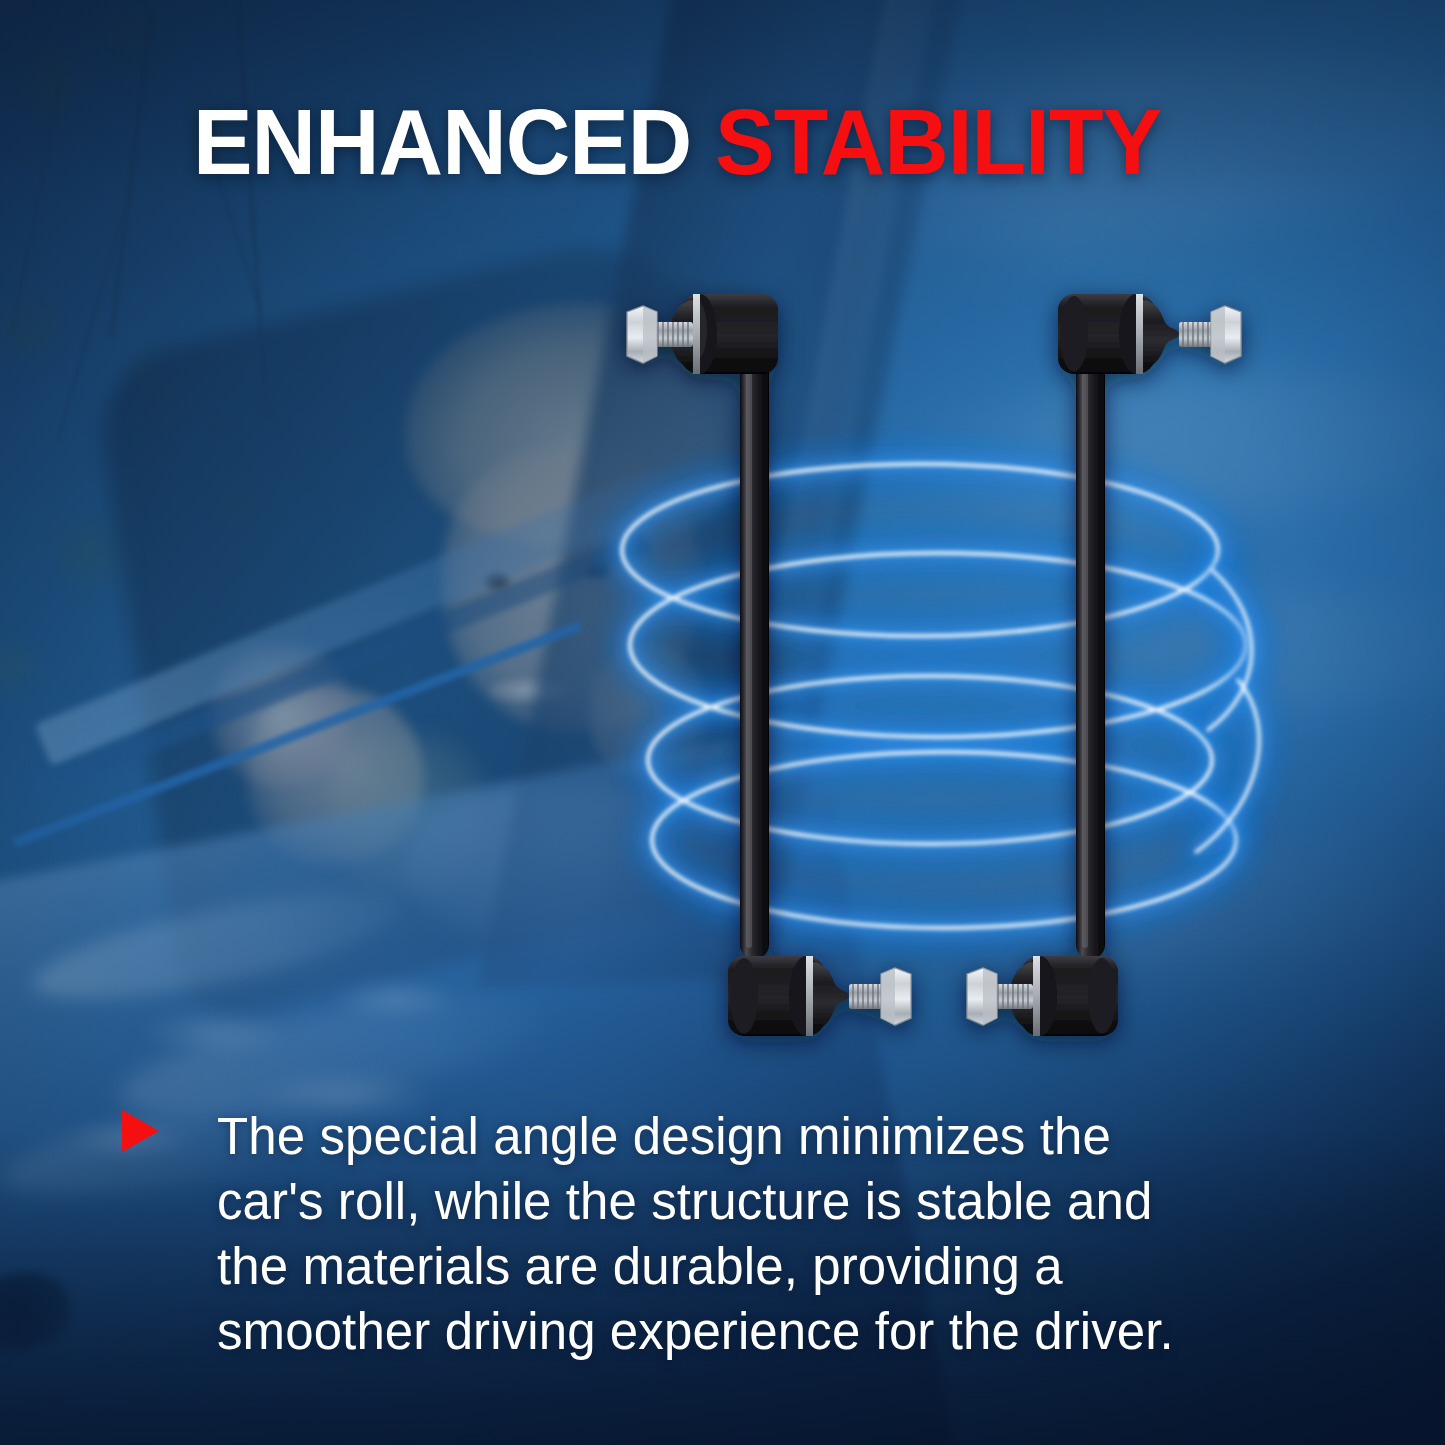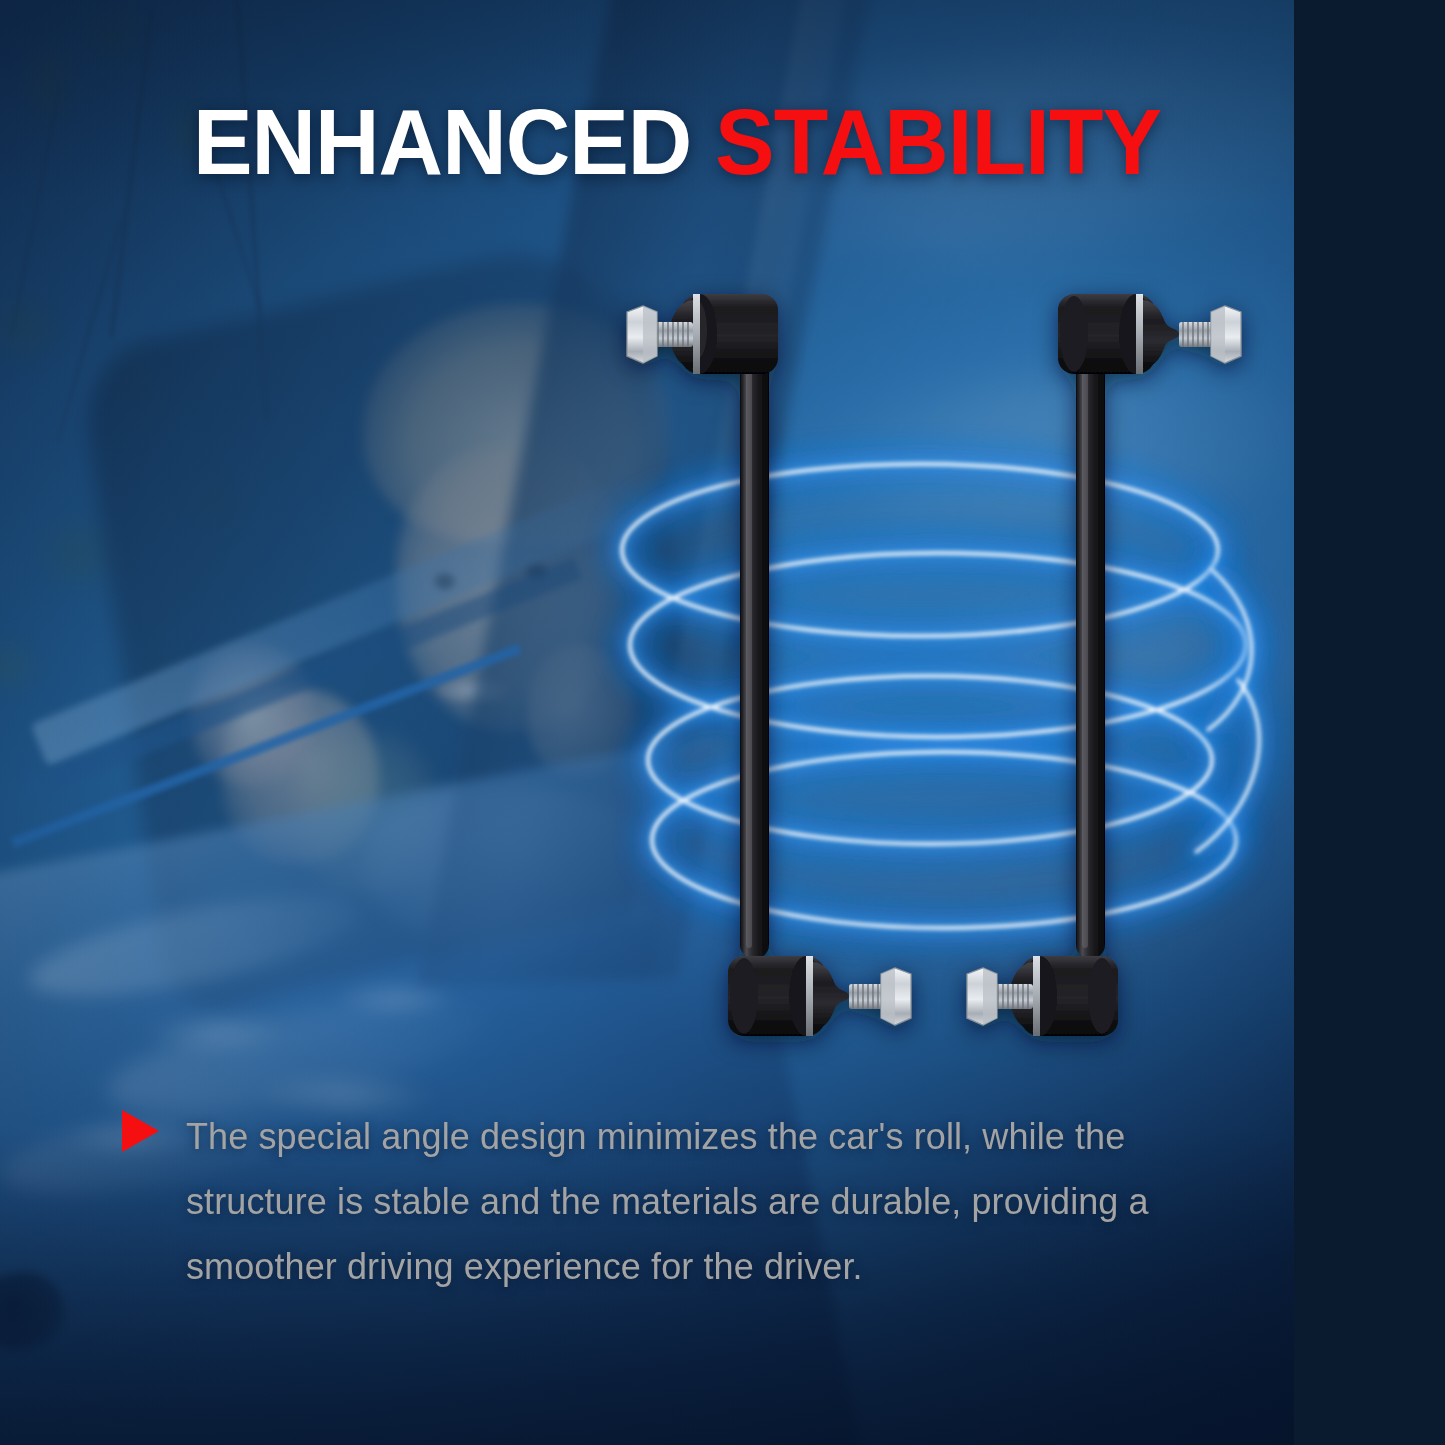--- a/index.html
+++ b/index.html
@@ -2,21 +2,21 @@
 <html><head>
 <meta charset="utf-8">
 <style>
   html, body {
     margin: 0;
     padding: 0;
     background: #0a1a2f;
   }
   .stage {
     position: relative;
-    width: 1294px;
+    width: 1445px;
     height: 1445px;
     overflow: hidden;
     font-family: "Liberation Sans", sans-serif;
     background: #1d4a78;
   }
 
   
   .bg-layer { position: absolute; inset: 0; }
 
   
@@ -313,24 +313,24 @@
   .bullet-marker {
     position: absolute;
     left: 0; top: 6px;
     width: 0; height: 0;
     border-left: 37px solid #f50f10;
     border-top: 21px solid transparent;
     border-bottom: 21px solid transparent;
   }
   .body-copy {
     position: absolute;
-    left: 64px; top: 0;
+    left: 95px; top: 0;
     width: 1000px;
-    color: #a3a3a3;
-    font-size: 36px;
+    color: #ffffff;
+    font-size: 51px;
     line-height: 65px;
     font-weight: 400;
     letter-spacing: 0.1px;
     text-shadow: 0 2px 10px rgba(4,18,40,0.50);
   }
 </style>
 </head>
 <body>
 
 <div class="stage">

